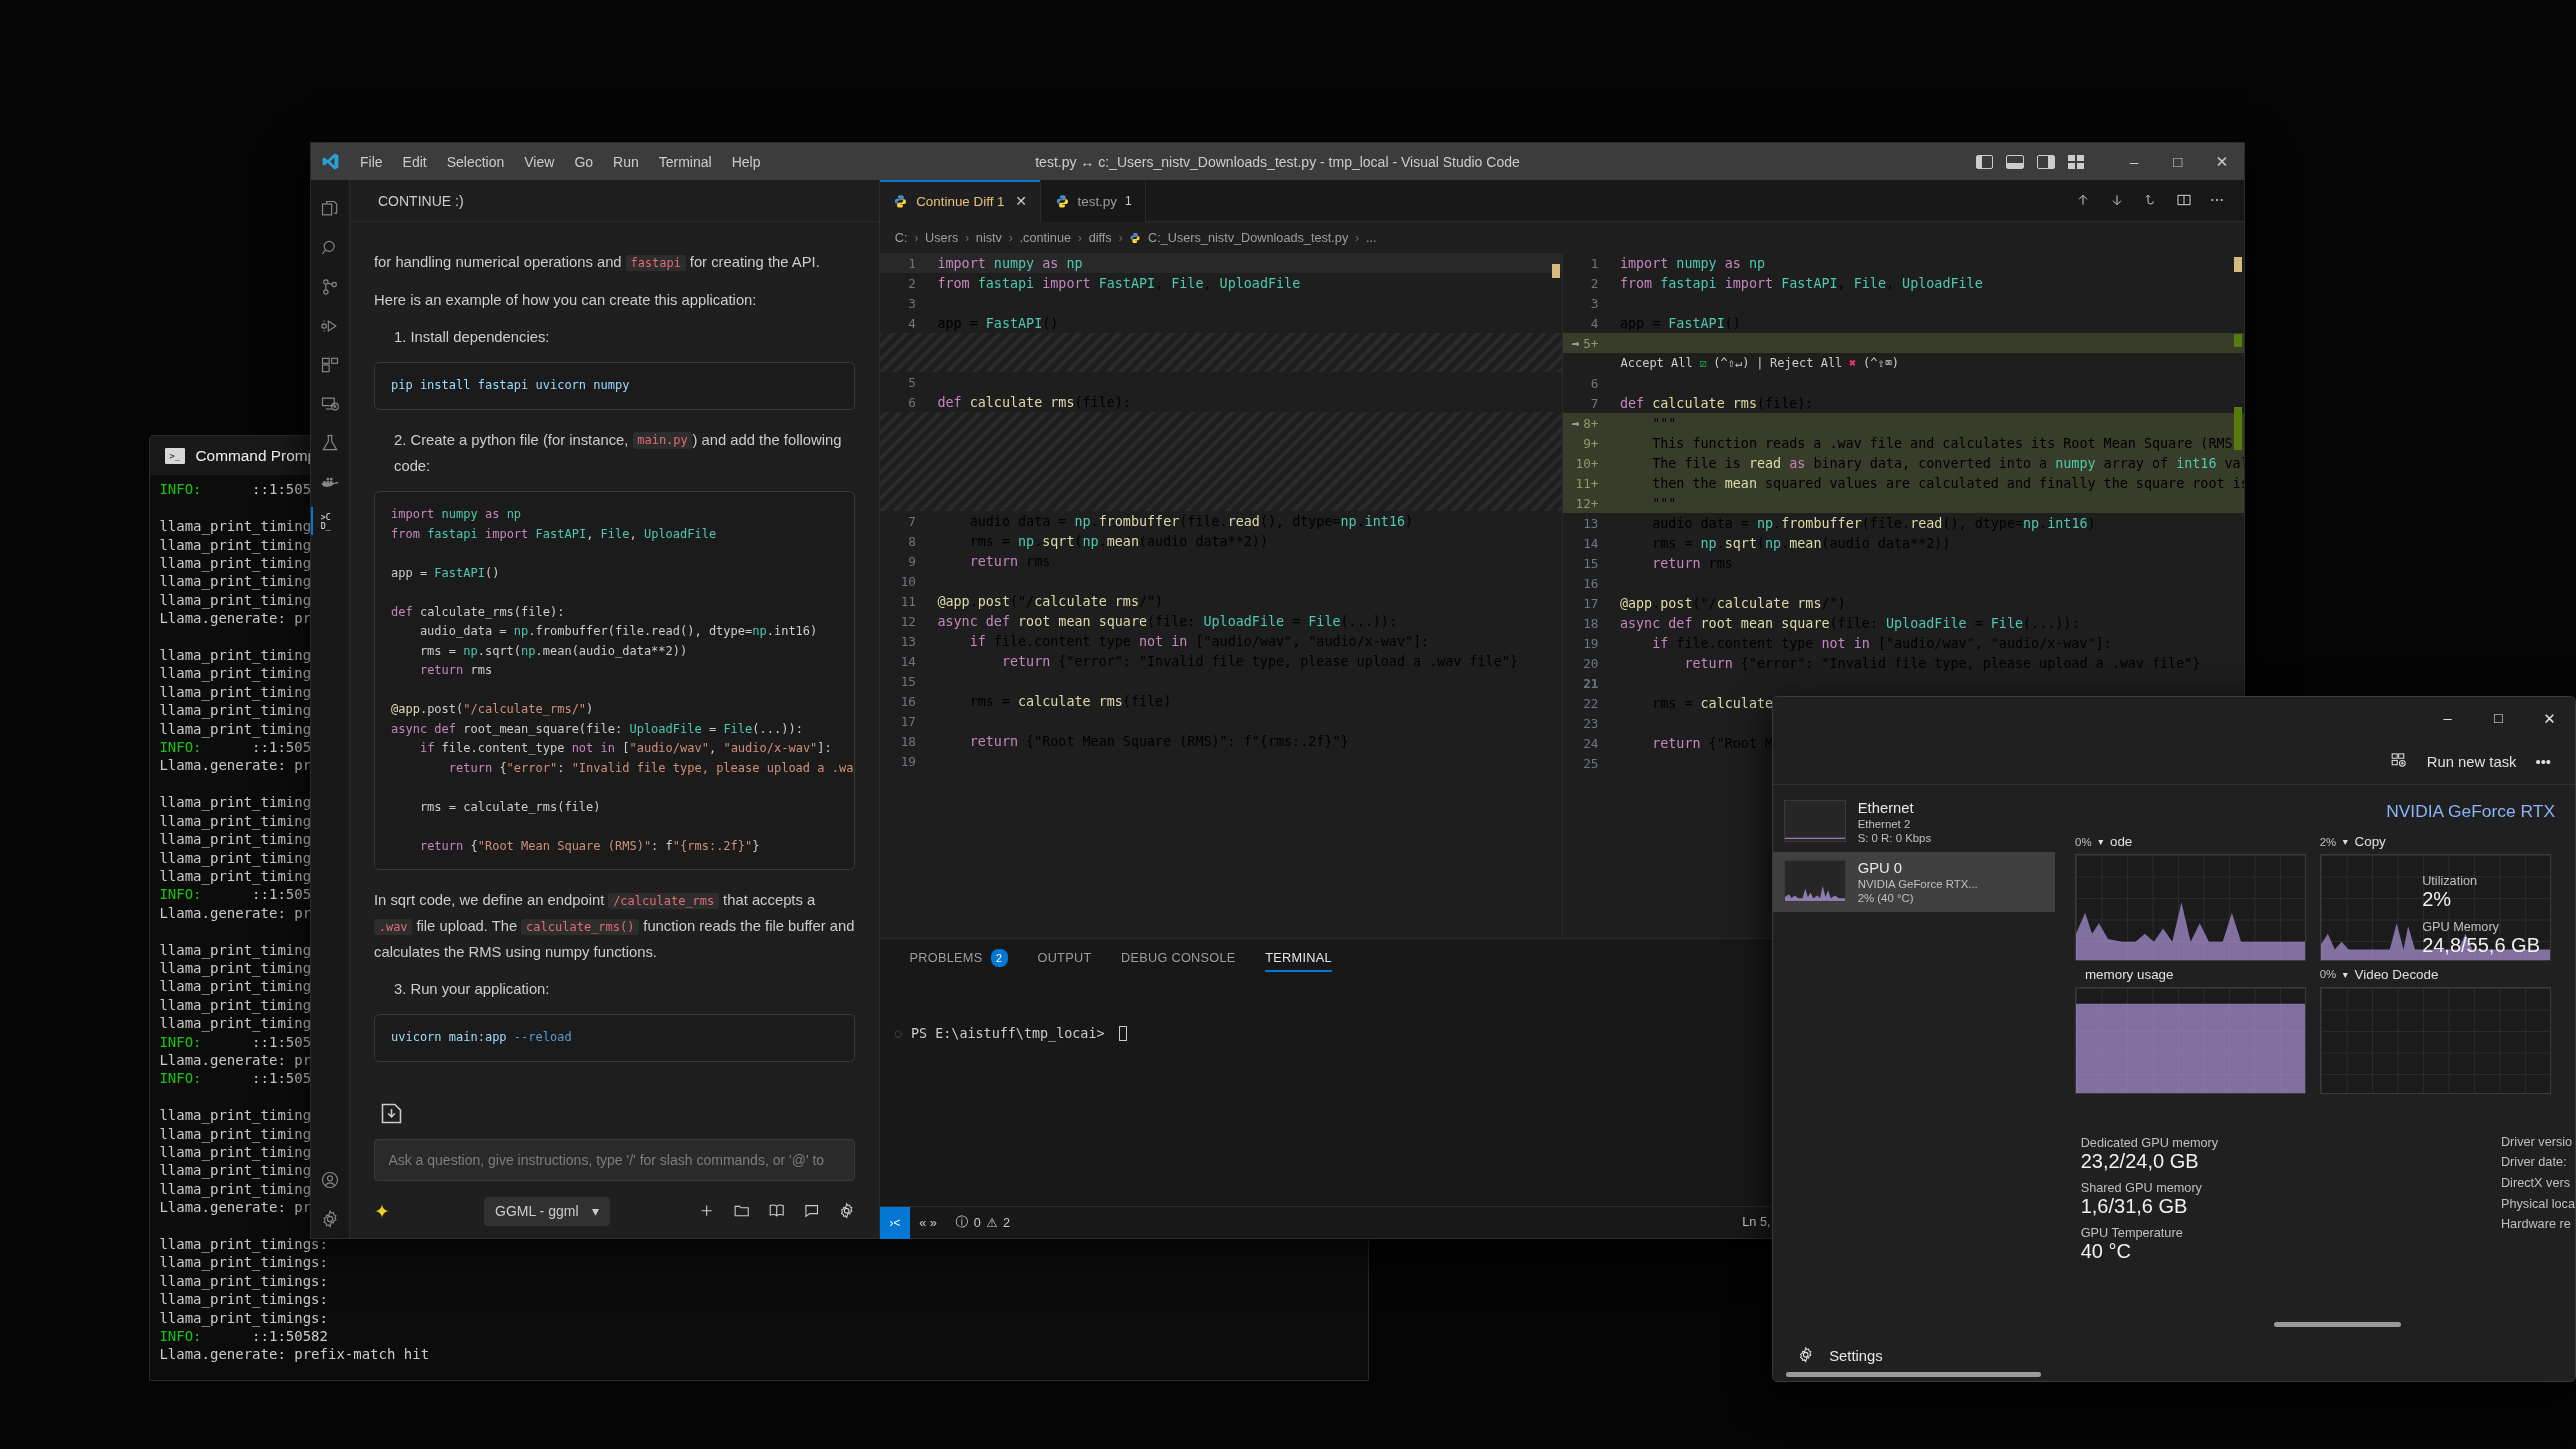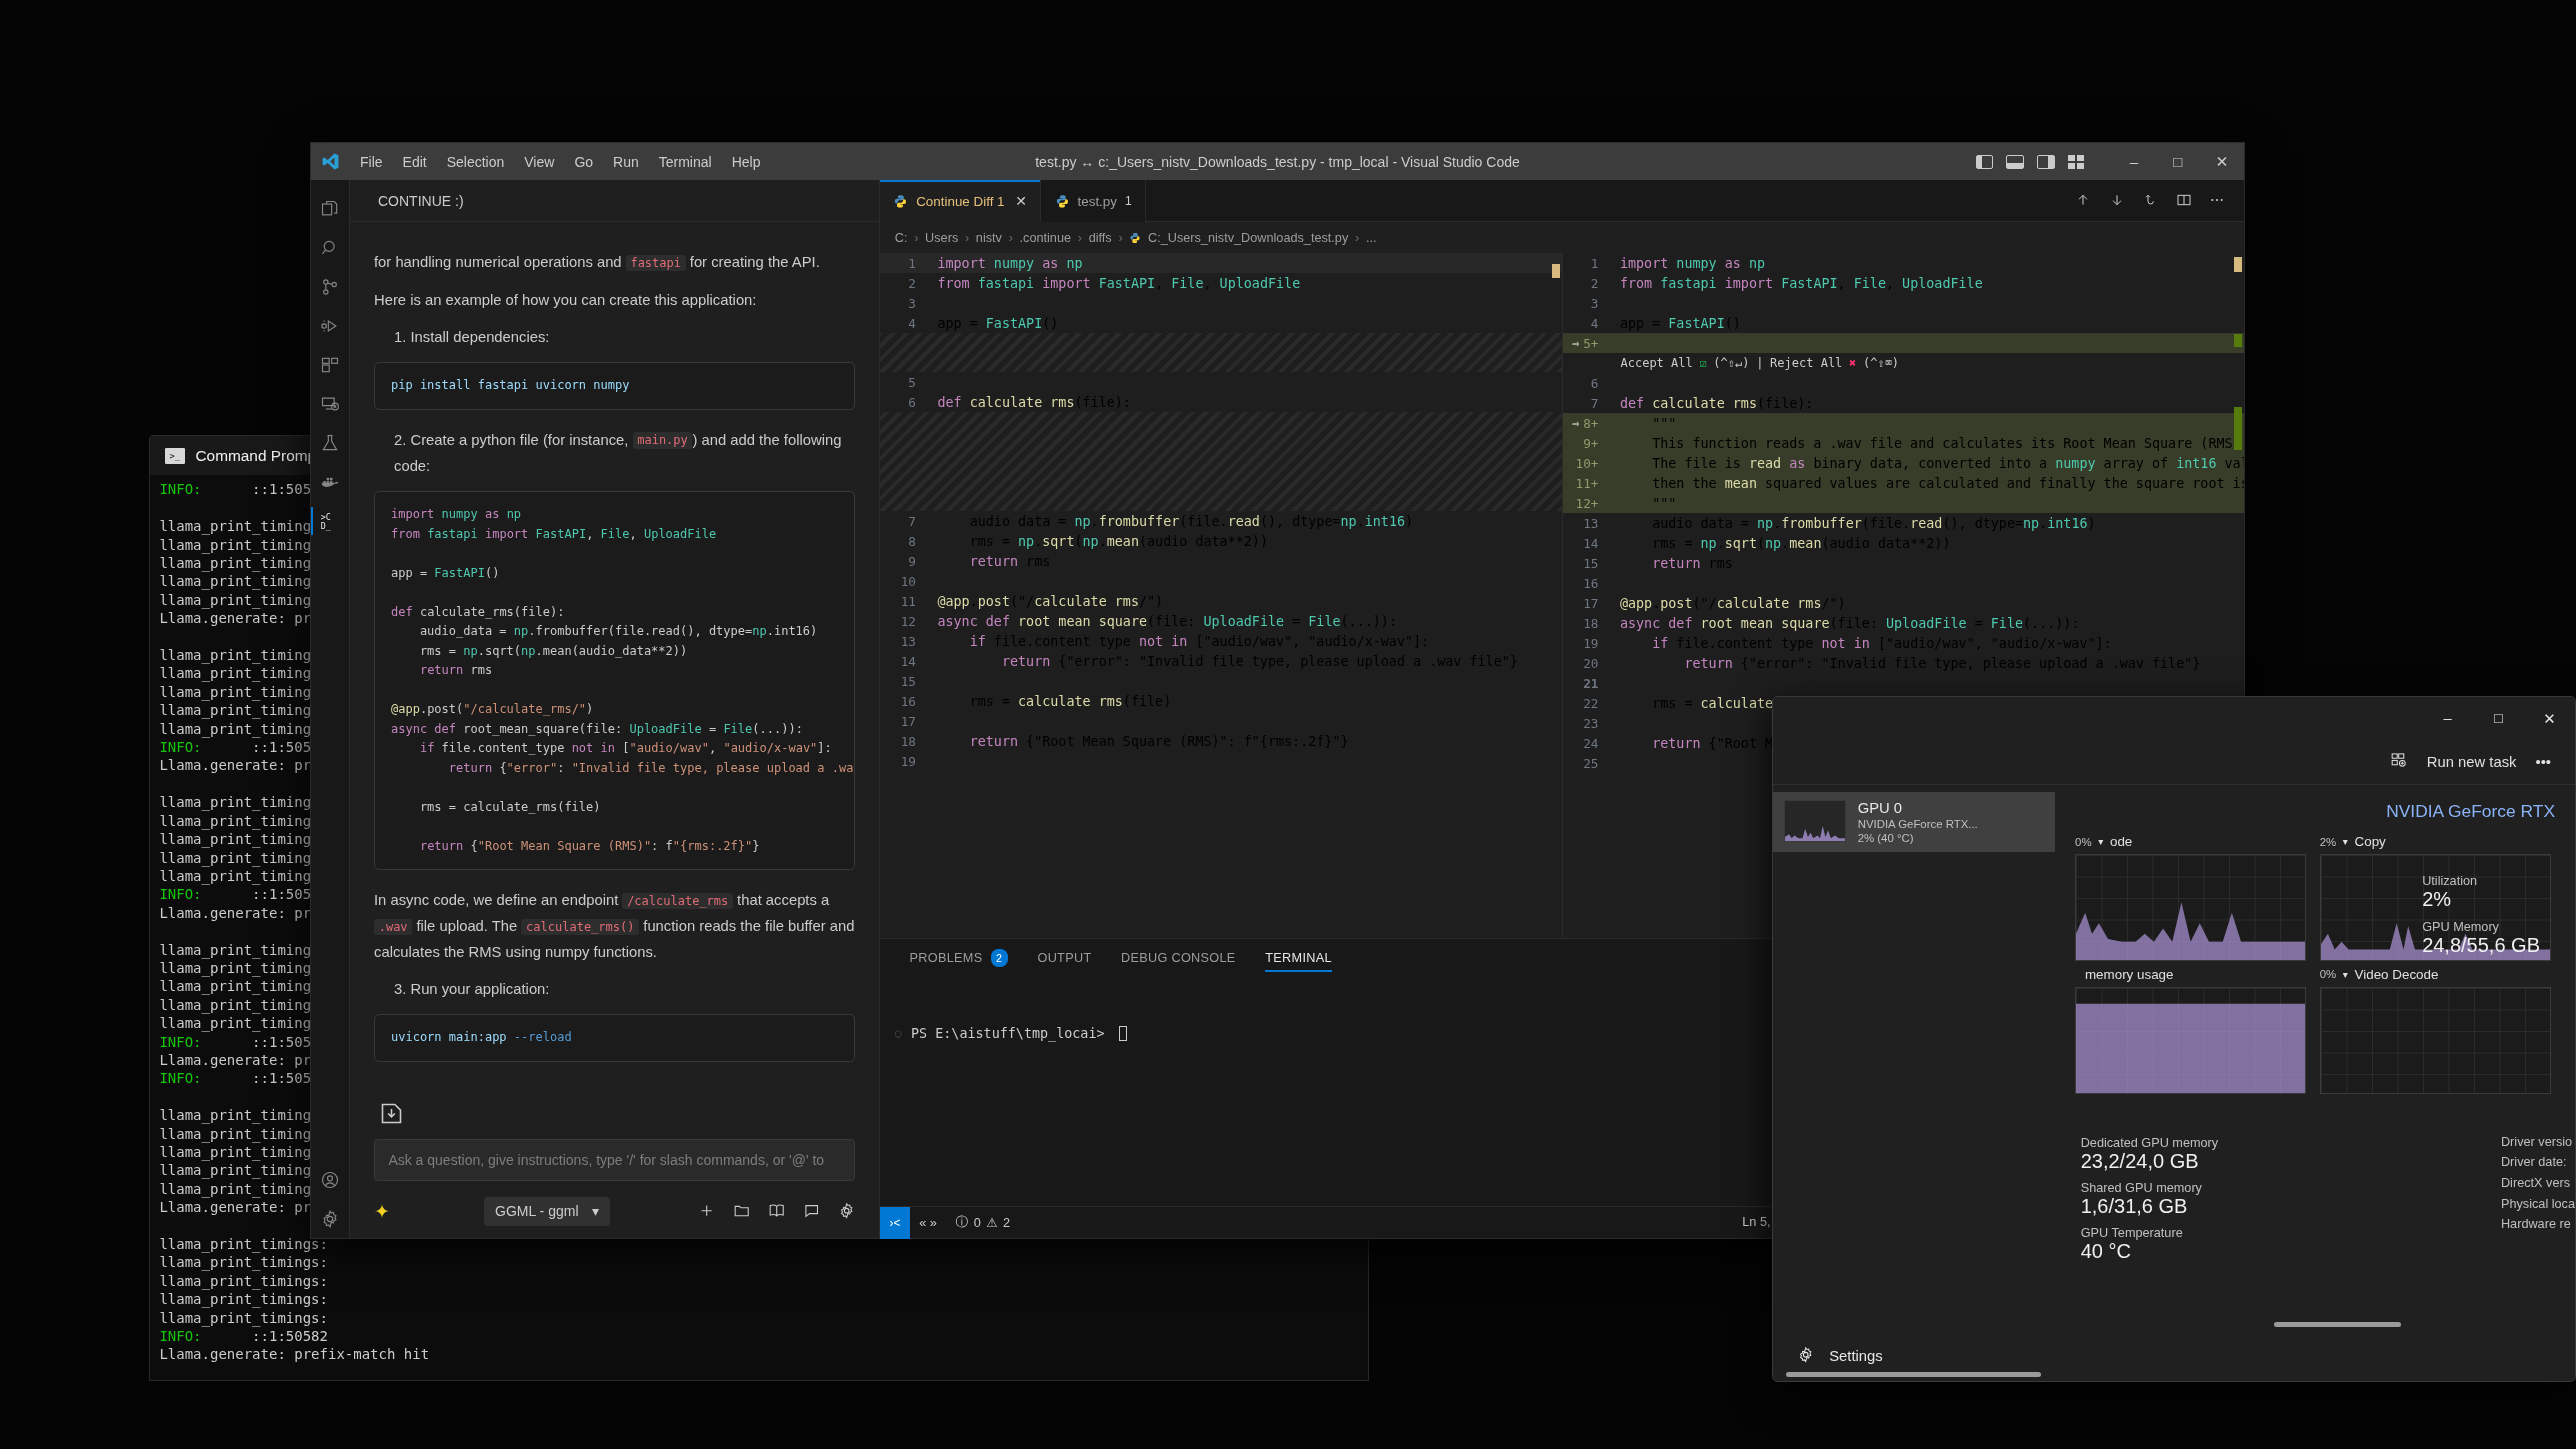--- a/index.html
+++ b/index.html
@@ -383,21 +383,21 @@
 <span class="kw">async</span> <span class="kw">def</span> root_mean_square(file: <span class="ty">UploadFile</span> = <span class="ty">File</span>(...)):
     <span class="kw">if</span> file.content_type <span class="kw">not</span> <span class="kw">in</span> [<span class="str">"audio/wav"</span>, <span class="str">"audio/x-wav"</span>]:
         <span class="kw">return</span> {<span class="str">"error"</span>: <span class="str">"Invalid file type, please upload a .wav file"</span>}
 &nbsp;
     rms = calculate_rms(file)
 &nbsp;
     <span class="kw">return</span> {<span class="str">"Root Mean Square (RMS)"</span>: f<span class="str">"{rms:.2f}"</span>}</pre>
             </div>
 
             <p>
-              <span>In async code, we define an endpoint </span><code class="inl">/calculate_rms</code><span> that accepts a </span><code class="inl">.wav</code><span> file upload. The </span><code class="inl">calculate_rms()</code><span> function reads the file buffer and calculates the RMS using numpy functions.</span>
+              <span>In sqrt code, we define an endpoint </span><code class="inl">/calculate_rms</code><span> that accepts a </span><code class="inl">.wav</code><span> file upload. The </span><code class="inl">calculate_rms()</code><span> function reads the file buffer and calculates the RMS using numpy functions.</span>
             </p>
 
             <p style="margin-left:20px">3. Run your application:</p>
 
             <div class="codeblock">
               <pre><span class="nm">uvicorn main:app </span><span class="bl">--reload</span></pre>
             </div>
 
             <p>
               <span>Now, you can send a POST request to </span>
@@ -689,20 +689,32 @@
             <circle cx="17" cy="17" r="4"></circle>
             <path d="M17 15v4M15 17h4"></path>
           </svg>
       </span>
       <span>Run new task</span>
       <span>•••</span>
     </div>
 
     <div class="tm-main">
       <div class="tm-left" id="tm-left">
+          <div class="tm-item">
+            <div class="tm-thumb">
+              <svg viewBox="0 0 92 62" preserveAspectRatio="none">
+                <path d="M0,58 L92,58" stroke="#c08fd0" stroke-width="1.5" fill="none"></path>
+              </svg>
+            </div>
+            <div class="tm-meta">
+              <div class="t1">Ethernet</div>
+              <div class="t2">Ethernet 2</div>
+              <div class="t2">S: 0 R: 0 Kbps</div>
+            </div>
+          </div>
           <div class="tm-item sel">
             <div class="tm-thumb">
               <svg viewBox="0 0 92 62" preserveAspectRatio="none">
                 <path d="M0,56 L6,52 L10,58 L14,54 L20,58 L26,58 L30,44 L34,56 L38,50 L42,58 L48,54 L52,58 L56,40 L60,56 L64,46 L68,58 L74,54 L80,58 L92,58 L92,62 L0,62Z" fill="#a992d4" opacity=".8"></path>
               </svg>
             </div>
             <div class="tm-meta">
               <div class="t1">GPU 0</div>
               <div class="t2">NVIDIA GeForce RTX...</div>
               <div class="t2">2% (40 °C)</div>

